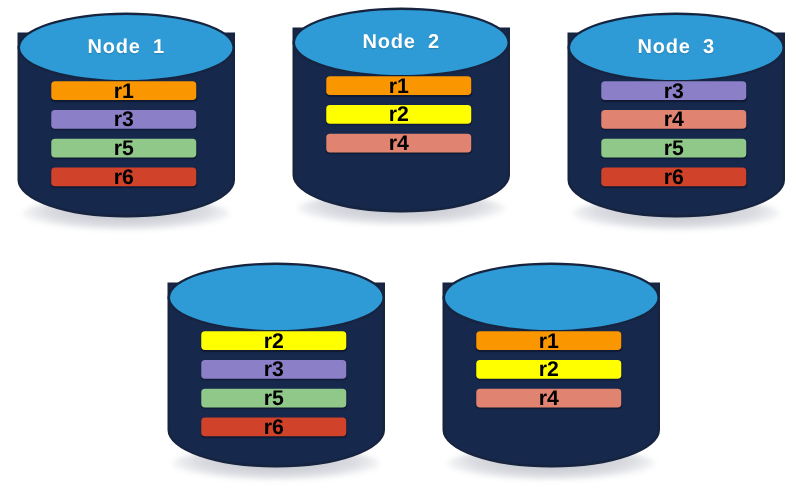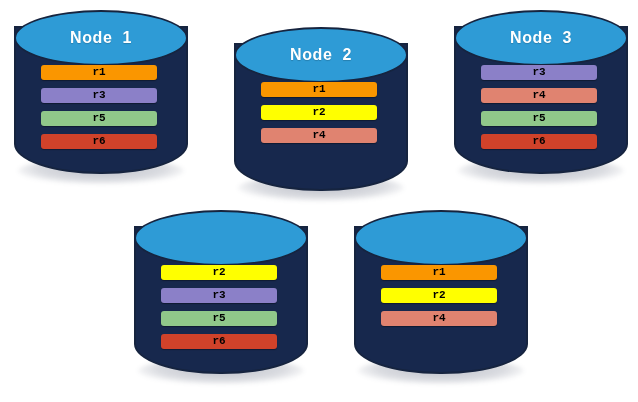--- a/index.html
+++ b/index.html
@@ -98,46 +98,45 @@
     flex-direction: column;
     gap: 8px;
   }
 
   .replica-bar {
     height: 15px;
     border-radius: 3px;
     display: flex;
     align-items: center;
     justify-content: center;
-    font-size: 11px;
+    font-size: 17px;
     font-weight: bold;
     color: #000000;
     line-height: 1;
     box-shadow: 0 1px 1px rgba(0,0,0,0.35);
     box-sizing: border-box;
-    font-family: Liberation Mono, monospace;
   }
 </style>
 </head>
 <body>
 
 <div id="diagram-canvas">
     <div class="node" style="left: 12px; top: 8px;">
       <div class="node-shadow"></div>
       <div class="node-body" style="background: rgb(23, 40, 77); border-color: rgb(22, 36, 63);"></div>
       <div class="node-top" style="background: rgb(46, 155, 214); border-color: rgb(22, 36, 63);"></div>
       <div class="node-title">Node  1</div>
       <div class="replica-list">
         <div class="replica-bar" style="background: rgb(250, 150, 0);">r1</div>
         <div class="replica-bar" style="background: rgb(139, 128, 200);">r3</div>
         <div class="replica-bar" style="background: rgb(144, 200, 138);">r5</div>
         <div class="replica-bar" style="background: rgb(208, 66, 42);">r6</div>
       </div>
     </div>
-    <div class="node" style="left: 232px; top: 25px;">
+    <div class="node" style="left: 232px; top: 4px;">
       <div class="node-shadow"></div>
       <div class="node-body" style="background: rgb(23, 40, 77); border-color: rgb(22, 36, 63);"></div>
       <div class="node-top" style="background: rgb(46, 155, 214); border-color: rgb(22, 36, 63);"></div>
       <div class="node-title">Node  2</div>
       <div class="replica-list">
         <div class="replica-bar" style="background: rgb(250, 150, 0);">r1</div>
         <div class="replica-bar" style="background: rgb(255, 255, 0);">r2</div>
         <div class="replica-bar" style="background: rgb(224, 131, 112);">r4</div>
       </div>
     </div>

